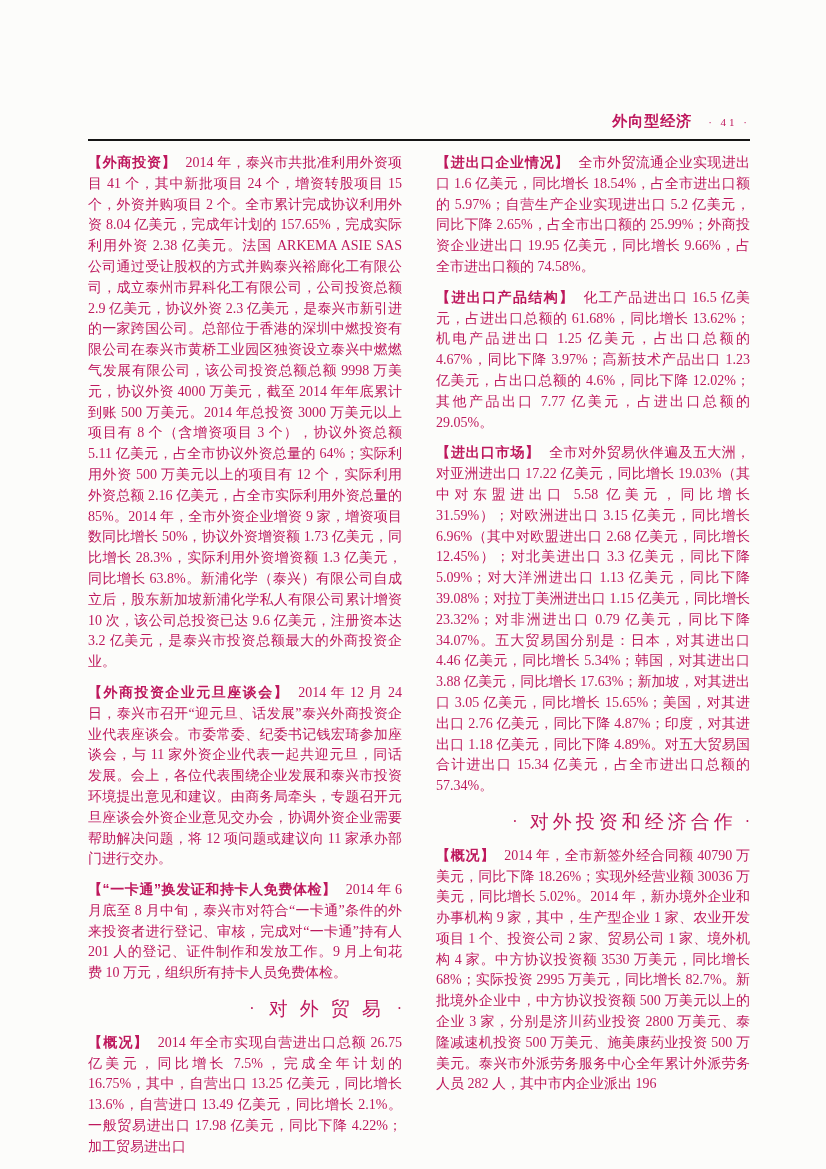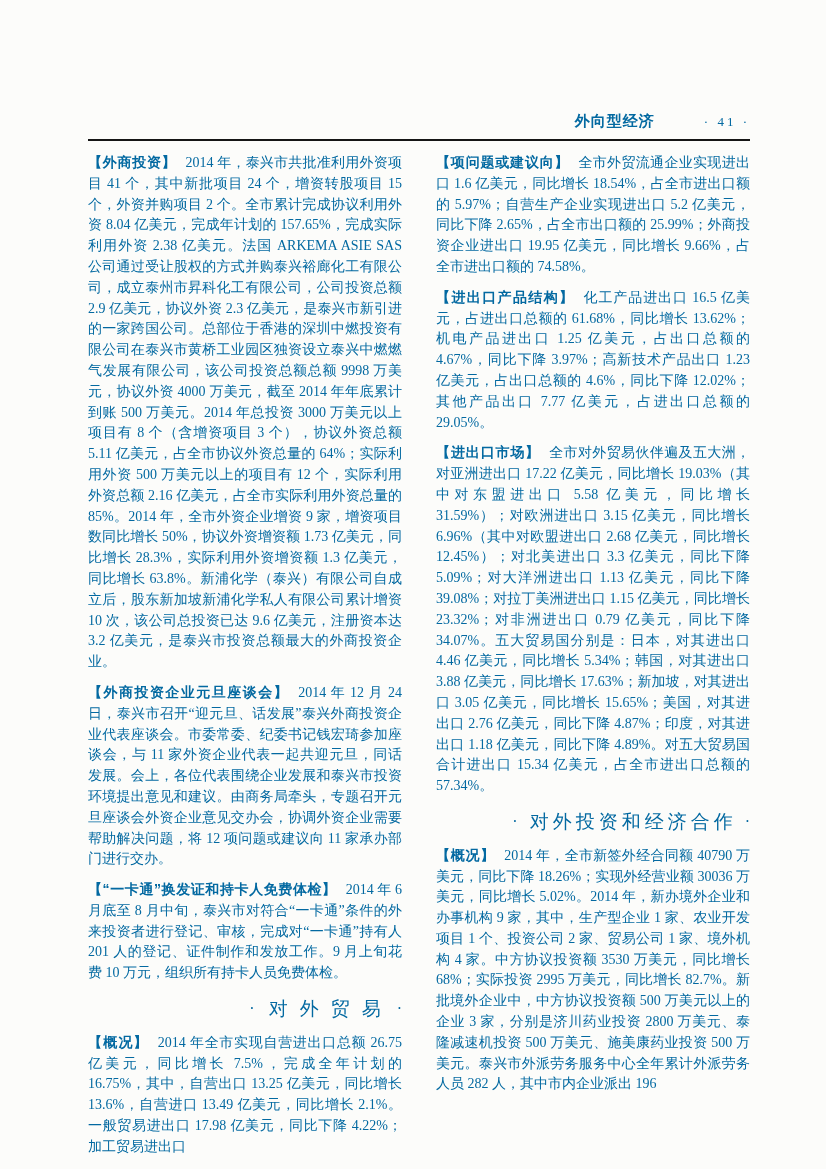--- a/index.html
+++ b/index.html
@@ -3,32 +3,32 @@
 <meta charset="utf-8">
 <style>
   html,body { margin:0; padding:0; background:#ffffff; }
   .page {
     position:relative;
     width:826px; height:1169px;
     background:#fcfcfa;
     box-sizing:border-box;
     padding:112px 76px 0 88px;
     overflow:hidden;
-    color:#0369a1;
+    color:#be185d;
     font-family:"Liberation Serif","DejaVu Serif",serif;
   }
   .running-head {
     display:flex; justify-content:flex-end; align-items:baseline; gap:16px;
     font-size:15px; line-height:18px;
   }
   .rh-cat {
     font-family:"Liberation Sans","DejaVu Sans",sans-serif;
     font-weight:bold; letter-spacing:1px;
   }
-  .rh-page { letter-spacing:3px; font-size:13px;margin-left:33px; }
+  .rh-page { letter-spacing:3px; font-size:11px; }
   .head-rule {
     margin-top:8px;
     border-top:2px solid #151515;
     height:0;
   }
   .columns {
     display:flex; gap:34px; margin-top:11px;
   }
   .col {
     flex:1 1 0;
@@ -77,21 +77,21 @@
 
       <div class="sec-head wide">
         <span class="dot">·</span><span class="sec-title">对外贸易</span><span class="dot">·</span>
       </div>
 
       <p class="para last"><b class="entry-label">【概况】</b><span>2014 年全市实现自营进出口总额 26.75 亿美元，同比增长 7.5%，完成全年计划的 16.75%，其中，自营出口 13.25 亿美元，同比增长 13.6%，自营进口 13.49 亿美元，同比增长 2.1%。一般贸易进出口 17.98 亿美元，同比下降 4.22%；加工贸易进出口</span></p>
     </div>
 
     <div class="col">
 
-      <p class="para"><b class="entry-label">【项问题或建议向】</b><span>全市外贸流通企业实现进出口 1.6 亿美元，同比增长 18.54%，占全市进出口额的 5.97%；自营生产企业实现进出口 5.2 亿美元，同比下降 2.65%，占全市出口额的 25.99%；外商投资企业进出口 19.95 亿美元，同比增长 9.66%，占全市进出口额的 74.58%。</span></p>
+      <p class="para"><b class="entry-label">【进出口企业情况】</b><span>全市外贸流通企业实现进出口 1.6 亿美元，同比增长 18.54%，占全市进出口额的 5.97%；自营生产企业实现进出口 5.2 亿美元，同比下降 2.65%，占全市出口额的 25.99%；外商投资企业进出口 19.95 亿美元，同比增长 9.66%，占全市进出口额的 74.58%。</span></p>
 
       <p class="para"><b class="entry-label">【进出口产品结构】</b><span>化工产品进出口 16.5 亿美元，占进出口总额的 61.68%，同比增长 13.62%；机电产品进出口 1.25 亿美元，占出口总额的 4.67%，同比下降 3.97%；高新技术产品出口 1.23 亿美元，占出口总额的 4.6%，同比下降 12.02%；其他产品出口 7.77 亿美元，占进出口总额的 29.05%。</span></p>
 
       <p class="para"><b class="entry-label">【进出口市场】</b><span>全市对外贸易伙伴遍及五大洲，对亚洲进出口 17.22 亿美元，同比增长 19.03%（其中对东盟进出口 5.58 亿美元，同比增长 31.59%）；对欧洲进出口 3.15 亿美元，同比增长 6.96%（其中对欧盟进出口 2.68 亿美元，同比增长 12.45%）；对北美进出口 3.3 亿美元，同比下降 5.09%；对大洋洲进出口 1.13 亿美元，同比下降 39.08%；对拉丁美洲进出口 1.15 亿美元，同比增长 23.32%；对非洲进出口 0.79 亿美元，同比下降 34.07%。五大贸易国分别是：日本，对其进出口 4.46 亿美元，同比增长 5.34%；韩国，对其进出口 3.88 亿美元，同比增长 17.63%；新加坡，对其进出口 3.05 亿美元，同比增长 15.65%；美国，对其进出口 2.76 亿美元，同比下降 4.87%；印度，对其进出口 1.18 亿美元，同比下降 4.89%。对五大贸易国合计进出口 15.34 亿美元，占全市进出口总额的 57.34%。</span></p>
 
       <div class="sec-head narrow">
         <span class="dot">·</span><span class="sec-title">对外投资和经济合作</span><span class="dot">·</span>
       </div>
 
       <p class="para last"><b class="entry-label">【概况】</b><span>2014 年，全市新签外经合同额 40790 万美元，同比下降 18.26%；实现外经营业额 30036 万美元，同比增长 5.02%。2014 年，新办境外企业和办事机构 9 家，其中，生产型企业 1 家、农业开发项目 1 个、投资公司 2 家、贸易公司 1 家、境外机构 4 家。中方协议投资额 3530 万美元，同比增长 68%；实际投资 2995 万美元，同比增长 82.7%。新批境外企业中，中方协议投资额 500 万美元以上的企业 3 家，分别是济川药业投资 2800 万美元、泰隆减速机投资 500 万美元、施美康药业投资 500 万美元。泰兴市外派劳务服务中心全年累计外派劳务人员 282 人，其中市内企业派出 196</span></p>

